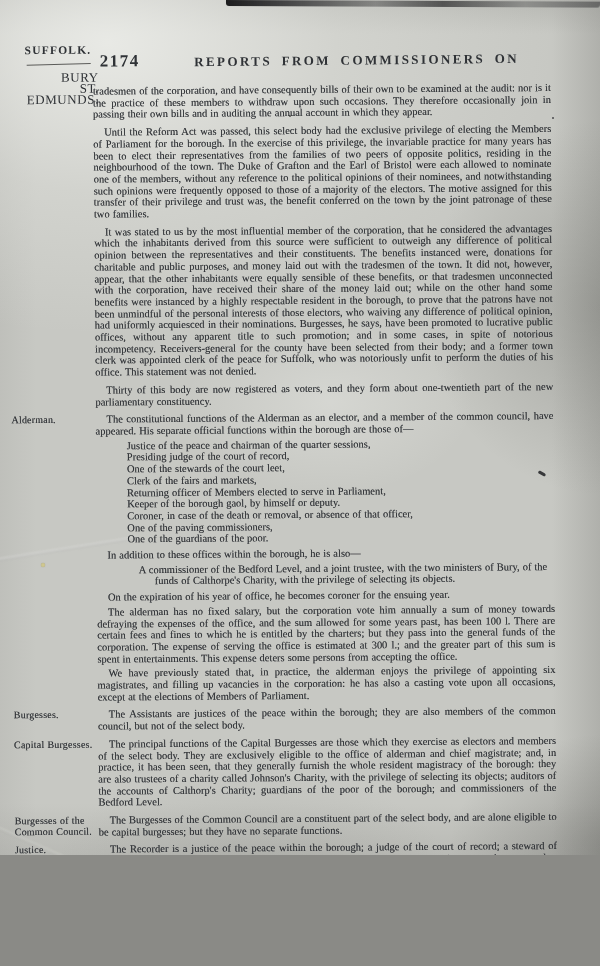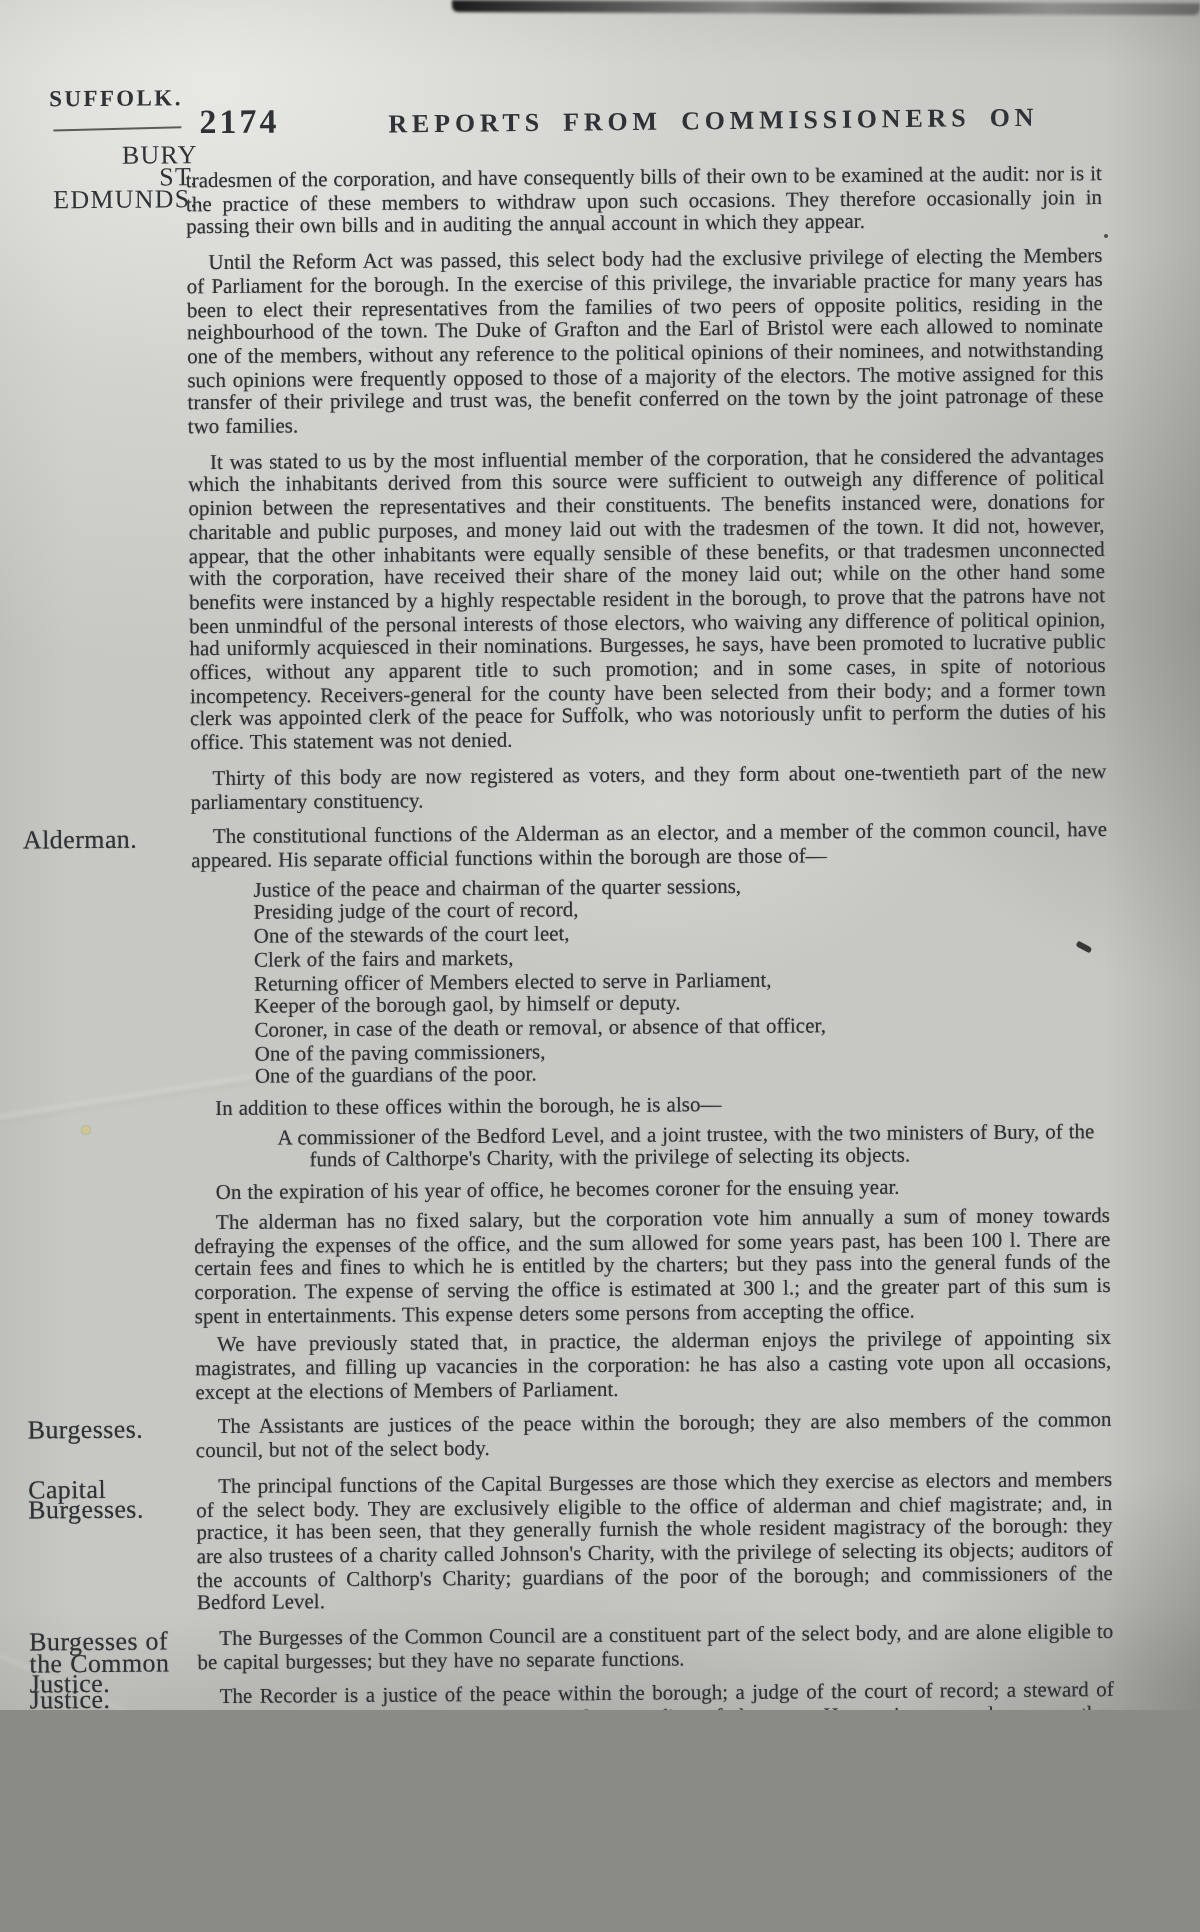--- a/index.html
+++ b/index.html
@@ -54,21 +54,21 @@
     position:absolute;left:96px;top:84px;width:458px;
     font-size:10.5px;line-height:11.7px;text-align:justify;
     word-spacing:0.4px;
     text-shadow:0 0 0.5px rgba(47,50,54,0.55);
   }
   .para{position:relative;margin:0 0 3px 0;text-indent:11px;}
   .para.flush{text-indent:0;}
   .para.gap{margin-top:6px;}
   .marginnote{
     position:absolute;left:-84px;top:1px;width:79px;
-    font-size:13px;line-height:10.5px;text-align:left;text-indent:0;
+    font-size:10px;line-height:10.5px;text-align:left;text-indent:0;
     letter-spacing:0.2px;
   }
   .offices{margin:2px 0 4px 0;}
   .offices .office{
     text-align:left;text-indent:0;padding-left:31px;position:relative;
   }
   .subitem{
     text-align:left;padding-left:58px;text-indent:-16px;margin:0 0 4px 0;
   }
   .catchword{
@@ -175,21 +175,21 @@
 
       <div class="para gap">
         <span class="marginnote">Burgesses.</span><span>The Assistants are justices of the peace within the borough; they are also members of the common council, but not of the select body.</span>
       </div>
 
       <div class="para gap">
         <span class="marginnote">Capital Burgesses.</span><span>The principal functions of the Capital Burgesses are those which they exercise as electors and members of the select body.  They are exclusively eligible to the office of alderman and chief magistrate; and, in practice, it has been seen, that they generally furnish the whole resident magistracy of the borough: they are also trustees of a charity called Johnson's Charity, with the privilege of selecting its objects; auditors of the accounts of Calthorp's Charity; guardians of the poor of the borough; and commissioners of the Bedford Level.</span>
       </div>
 
       <div class="para gap">
-        <span class="marginnote">Burgesses of the Common Justice.</span><span>The Burgesses of the Common Council are a constituent part of the select body, and are alone eligible to be capital burgesses; but they have no separate functions.</span>
+        <span class="marginnote">Burgesses of the Common Council.</span><span>The Burgesses of the Common Council are a constituent part of the select body, and are alone eligible to be capital burgesses; but they have no separate functions.</span>
       </div>
 
       <div class="para gap">
         <span class="marginnote">Justice.</span><span>The Recorder is a justice of the peace within the borough; a judge of the court of record; a steward of the court leet; a paving commissioner; and a guardian of the poor. He receives no salary nor other emoluments.</span>
       </div>
 
       <div class="catchword">The</div>
 
     </div>
   </div>

